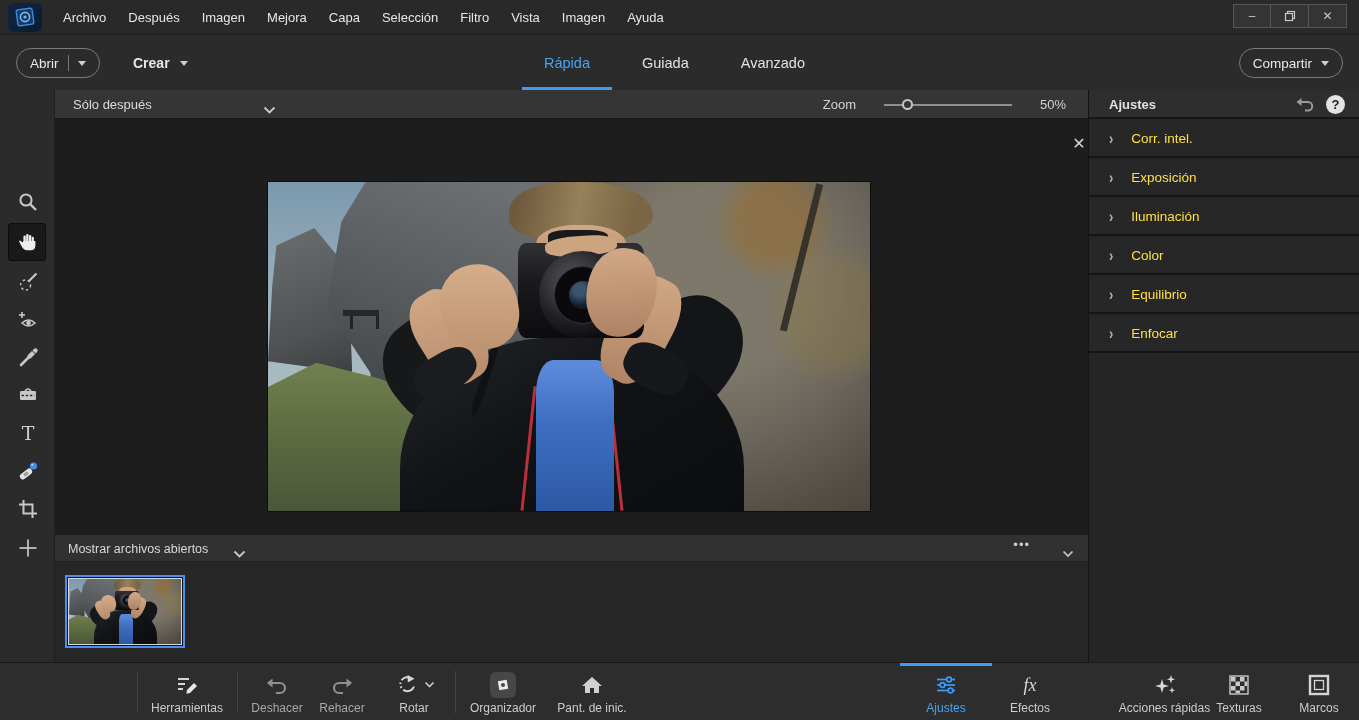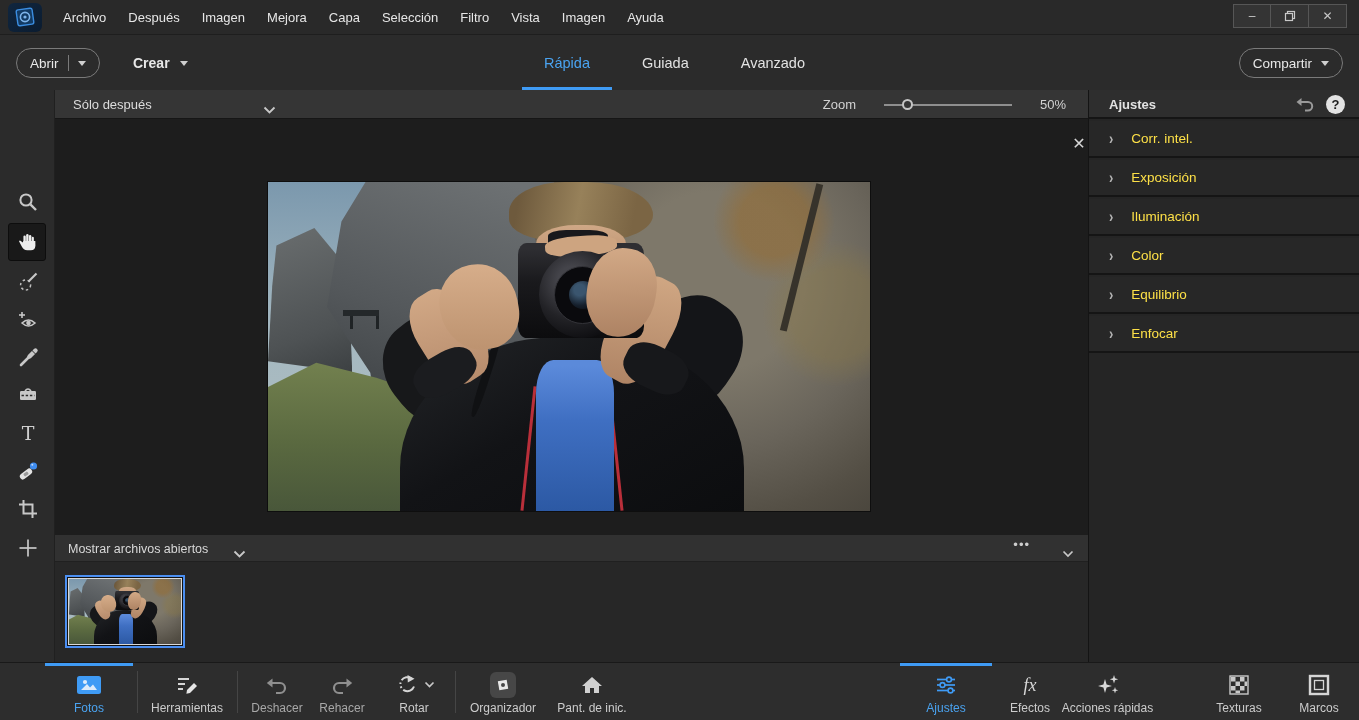--- a/index.html
+++ b/index.html
@@ -395,30 +395,20 @@
     <span class="adj-chevron">›</span>
     <span class="adj-label">Equilibrio</span>
   </div>
   <div class="adj-row" style="top:226px">
     <span class="adj-chevron">›</span>
     <span class="adj-label">Enfocar</span>
   </div>
 </div>
 
 <div class="taskbar">
-  <div class="tb-item active" style="left:45px;width:88px">
-    <div class="tb-icon">
-      <svg width="26" height="20" viewBox="0 0 26 20">
-          <rect x="1" y="1" width="24" height="18" rx="2.5" fill="#3f9bf5"></rect>
-          <circle cx="9" cy="7" r="2.1" fill="#dcebfb"></circle>
-          <polygon points="5,15 11,9 14,12.5 17,9.5 21,15" fill="#dcebfb"></polygon>
-        </svg>
-    </div>
-    <div class="tb-label">Fotos</div>
-  </div>
   <div class="tb-sep" style="left:137px"></div>
   <div class="tb-item" style="left:140px;width:94px">
     <div class="tb-icon">
       <svg width="24" height="22" viewBox="0 0 24 22">
           <line x1="3" y1="5" x2="14" y2="5" stroke="#d5d5d5" stroke-width="2"></line>
           <line x1="3" y1="10" x2="10" y2="10" stroke="#d5d5d5" stroke-width="2"></line>
           <line x1="3" y1="15" x2="8" y2="15" stroke="#d5d5d5" stroke-width="2"></line>
           <polygon points="12,16 19,9 22,12 15,19 11.4,19.8" fill="#e6e6e6"></polygon>
         </svg>
     </div>
@@ -488,21 +478,21 @@
         </svg>
     </div>
     <div class="tb-label">Ajustes</div>
   </div>
   <div class="tb-item" style="left:995px;width:70px">
     <div class="tb-icon">
         <span class="fx-glyph">fx</span>
       </div>
     <div class="tb-label">Efectos</div>
   </div>
-  <div class="tb-item" style="left:1045px;width:125px">
+  <div class="tb-item" style="left:1102px;width:125px">
     <div class="tb-icon">
       <svg width="26" height="24" viewBox="0 0 26 24">
           <path d="M10 6 l1.6 5.4 L17 13 l-5.4 1.6 L10 20 l-1.6-5.4 L3 13 l5.4-1.6 Z" fill="#d8d8d8"></path>
           <path d="M19 2 l1 3.2 3.2 1 -3.2 1 -1 3.2 -1-3.2 -3.2-1 3.2-1 Z" fill="#d8d8d8"></path>
           <path d="M20 14 l0.8 2.4 2.4 0.8 -2.4 0.8 -0.8 2.4 -0.8-2.4 -2.4-0.8 2.4-0.8 Z" fill="#d8d8d8"></path>
         </svg>
     </div>
     <div class="tb-label">Acciones rápidas</div>
   </div>
   <div class="tb-item" style="left:1198px;width:82px">

